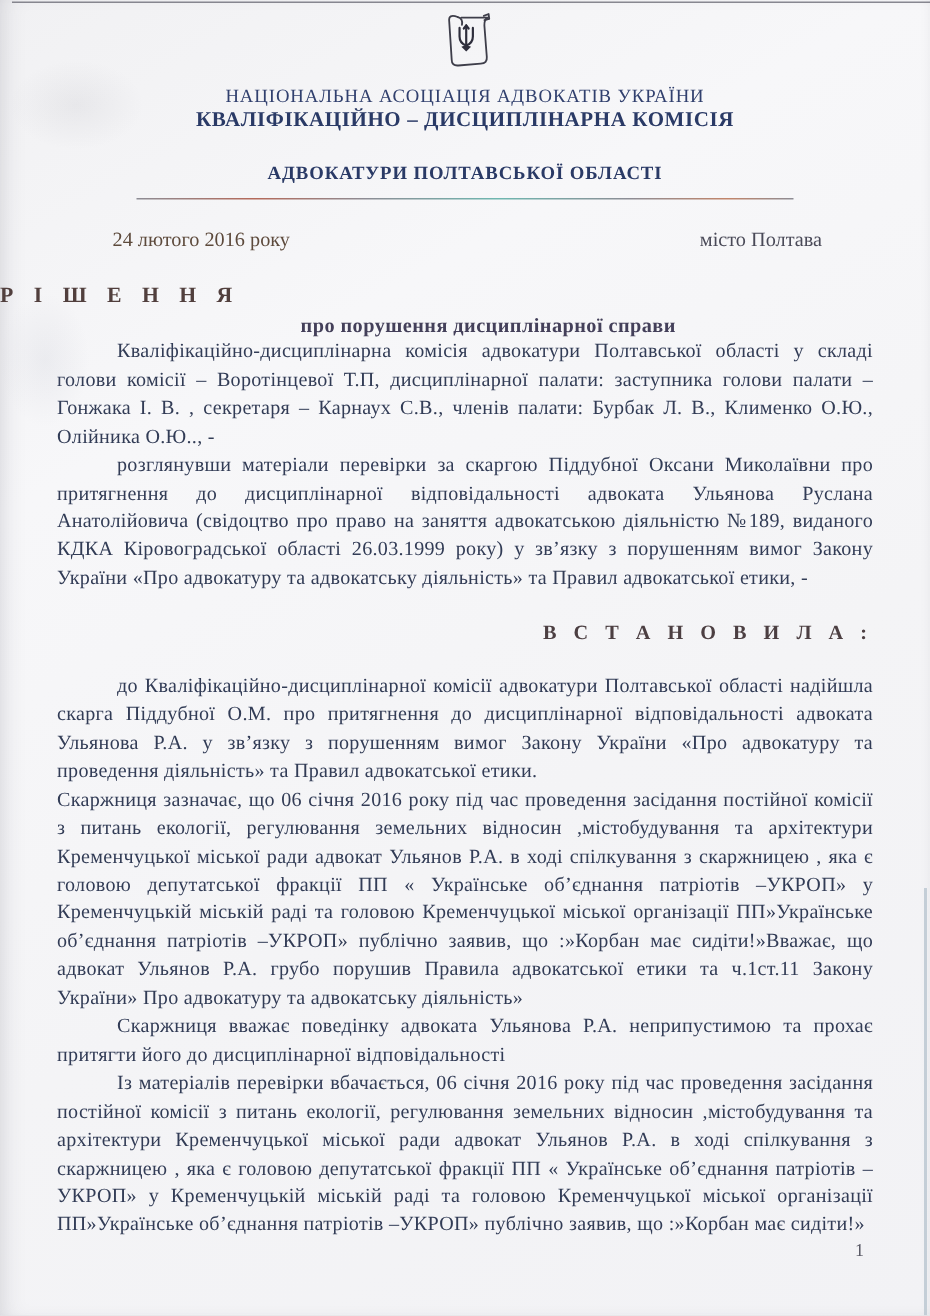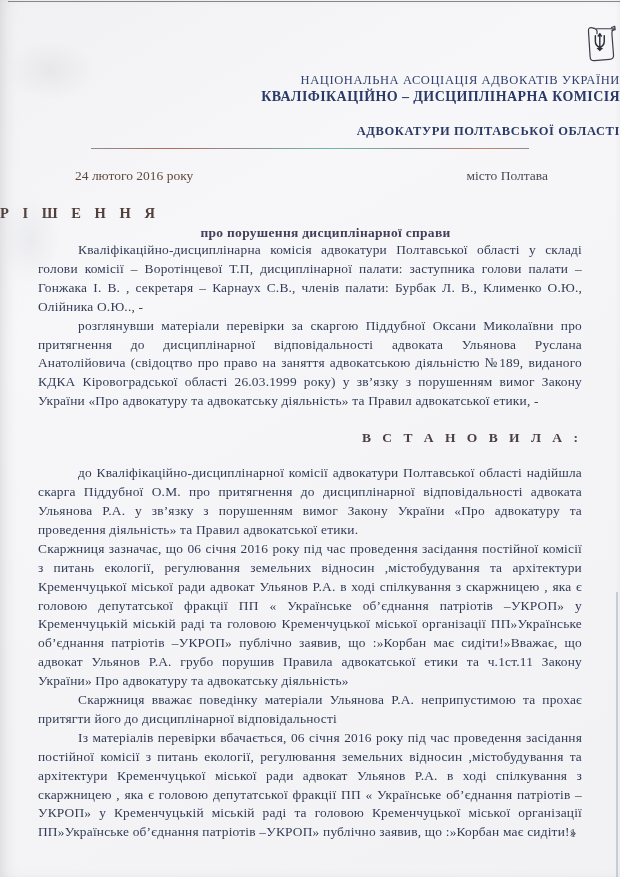--- a/index.html
+++ b/index.html
@@ -9,21 +9,21 @@
     margin:0 auto;
     background:linear-gradient(150deg,#f1f1f3 0%,#f7f7f9 28%,#f4f4f6 60%,#f2f2f5 100%);
     overflow:hidden;
     font-family:"Liberation Serif","DejaVu Serif",serif;
     color:#323c56;
     box-shadow:inset 10px 0 18px -12px rgba(60,60,80,.25), inset -4px 0 10px -8px rgba(60,60,80,.18);
   }
   .top-scan-line{position:absolute;top:1px;left:8px;right:0;height:1px;background:#63636d;opacity:.75;}
   .right-scan-line{position:absolute;top:592px;bottom:0;right:2px;width:2px;background:#b9c6cf;opacity:.8;}
 
-  .header{ text-align:right; padding-top:21px; }
+  .header{ text-align:center; padding-top:4px; }
   .logo{ display:inline-block; width:42px; height:47px; }
   .org1{ margin-top:1px; font-size:12.5px; letter-spacing:.6px; color:#31406e; }
   .org2{ font-size:14px; font-weight:bold; letter-spacing:.4px; color:#2a3a66; margin-top:1px;}
   .org3{ font-size:12.5px; font-weight:bold; letter-spacing:.6px; color:#2a3a66; margin-top:19px;}
   .rule{ width:438px; height:1px; margin:9px auto 0 auto;
          background:linear-gradient(90deg,#8d8d95 0%,#b56a5a 18%,#8d8d95 35%,#6fb7b0 55%,#8d8d95 75%,#c2856a 90%,#8d8d95 100%); }
 
   .dateline{ display:flex; justify-content:space-between; margin:19px 36px 0 38px; padding:0 36px 0 37px; font-size:13.5px; color:#5d4a3c; }
   .dateline .place{ color:#4a4a58;text-align:right; }
 
@@ -86,18 +86,18 @@
 
   <div class="doc-title">Р І Ш Е Н Н Я</div>
   <div class="doc-subtitle">про порушення дисциплінарної справи</div>
 
   <div class="body-text">
     <p class="para indent mt-3">Кваліфікаційно-дисциплінарна комісія адвокатури Полтавської області у складі голови комісії – Воротінцевої Т.П, дисциплінарної палати: заступника голови палати – Гонжака І. В. , секретаря – Карнаух С.В., членів палати: Бурбак Л. В., Клименко О.Ю., Олійника О.Ю.., -</p>
     <p class="para indent mt-2">розглянувши матеріали перевірки за скаргою Піддубної Оксани Миколаївни про притягнення до дисциплінарної відповідальності адвоката Ульянова Руслана Анатолійовича (свідоцтво про право на заняття адвокатською діяльністю №189, виданого КДКА Кіровоградської області 26.03.1999 року) у зв’язку з порушенням вимог Закону України «Про адвокатуру та адвокатську діяльність» та Правил адвокатської етики, -</p>
     <div class="established">В С Т А Н О В И Л А :</div>
     <p class="para indent">до Кваліфікаційно-дисциплінарної комісії адвокатури Полтавської області надійшла скарга Піддубної  О.М. про притягнення до дисциплінарної відповідальності адвоката Ульянова Р.А. у зв’язку з порушенням вимог Закону України «Про адвокатуру та проведення діяльність» та Правил адвокатської етики.</p>
     <p class="para mt-1">Скаржниця зазначає, що 06 січня 2016 року під час проведення засідання постійної комісії з питань екології, регулювання земельних відносин ,містобудування та архітектури Кременчуцької міської ради адвокат Ульянов Р.А. в ході спілкування з скаржницею , яка є головою депутатської фракції ПП « Українське об’єднання патріотів –УКРОП» у Кременчуцькій міській раді та головою Кременчуцької міської організації ПП»Українське об’єднання патріотів –УКРОП» публічно заявив, що :»Корбан має сидіти!»Вважає, що адвокат Ульянов Р.А. грубо порушив Правила адвокатської етики та ч.1ст.11 Закону України» Про адвокатуру та адвокатську діяльність»</p>
-    <p class="para indent mt-4">Скаржниця  вважає поведінку матеріали Ульянова Р.А. неприпустимою та прохає притягти його до дисциплінарної відповідальності</p>
+    <p class="para indent mt-4">Скаржниця  вважає поведінку адвоката Ульянова Р.А. неприпустимою та прохає притягти його до дисциплінарної відповідальності</p>
     <p class="para indent mt-5">Із матеріалів перевірки вбачається, 06 січня 2016 року під час проведення засідання постійної комісії з питань екології, регулювання земельних відносин ,містобудування та архітектури Кременчуцької міської ради адвокат Ульянов Р.А. в ході спілкування з скаржницею , яка є головою депутатської фракції ПП « Українське об’єднання патріотів – УКРОП» у Кременчуцькій міській раді та головою Кременчуцької міської організації ПП»Українське об’єднання патріотів –УКРОП» публічно заявив, що :»Корбан має сидіти!»</p>
   </div>
 
   <div class="page-number">1</div>
 </div>
 
 </body></html>

